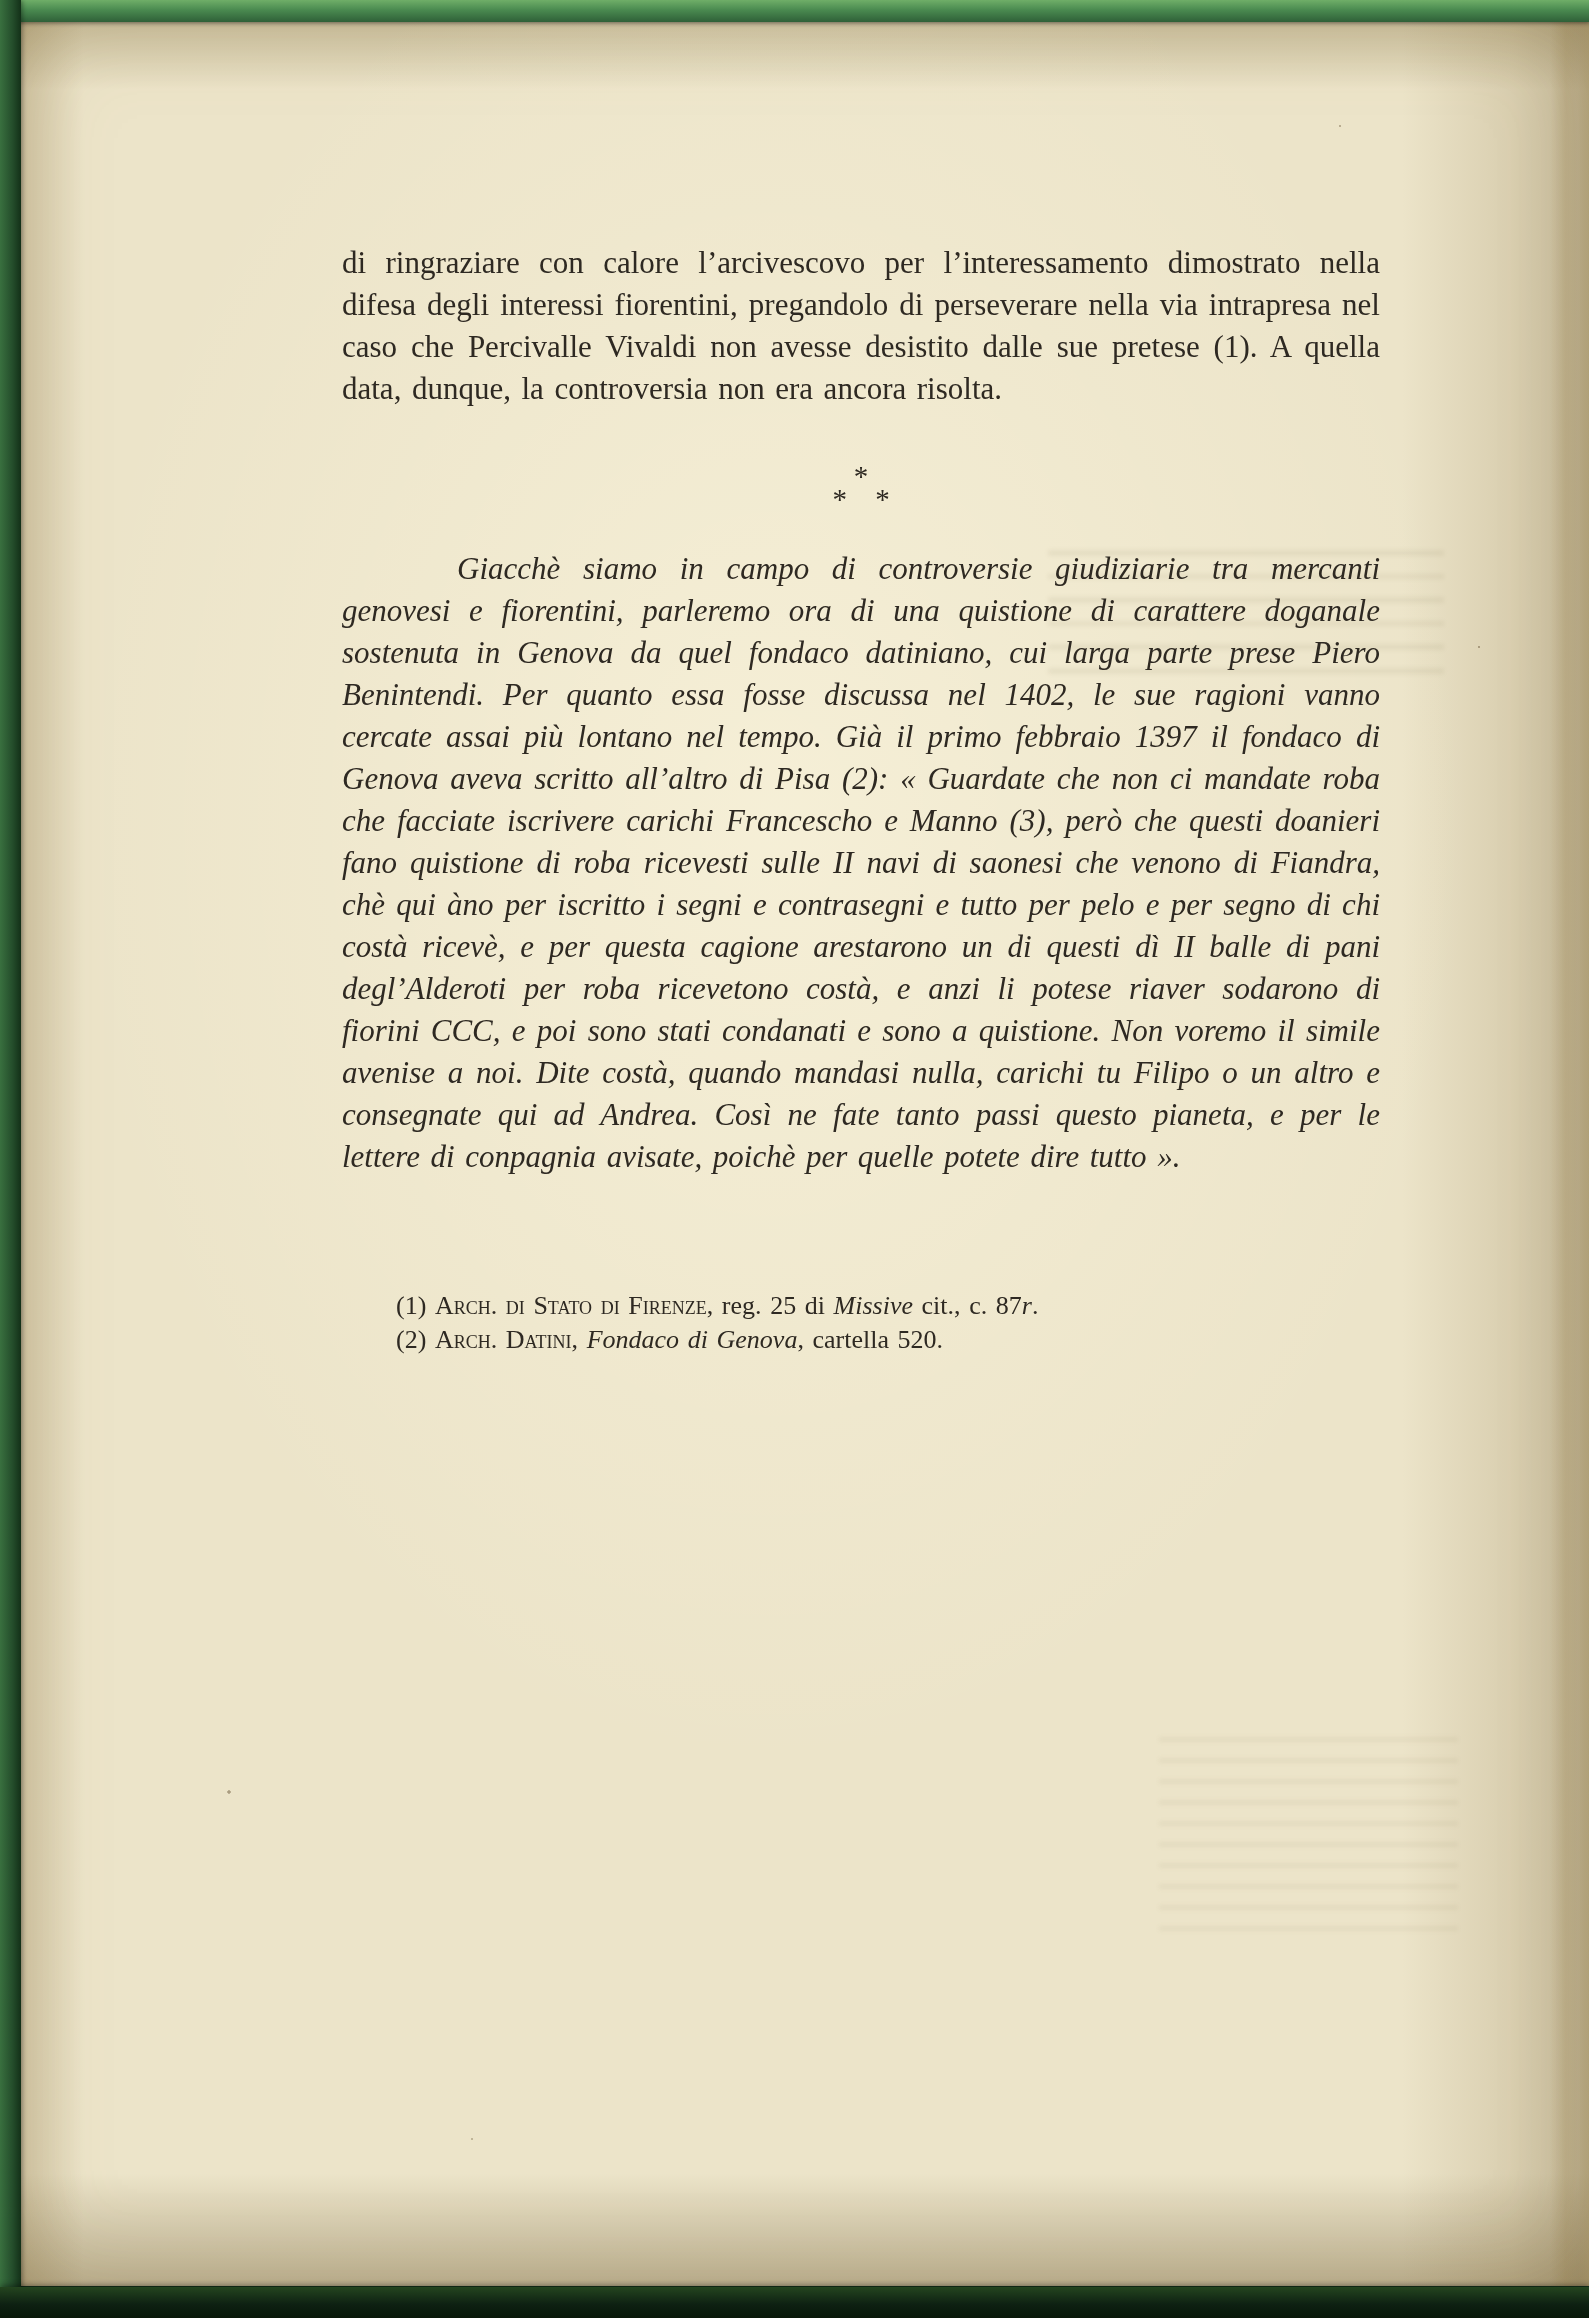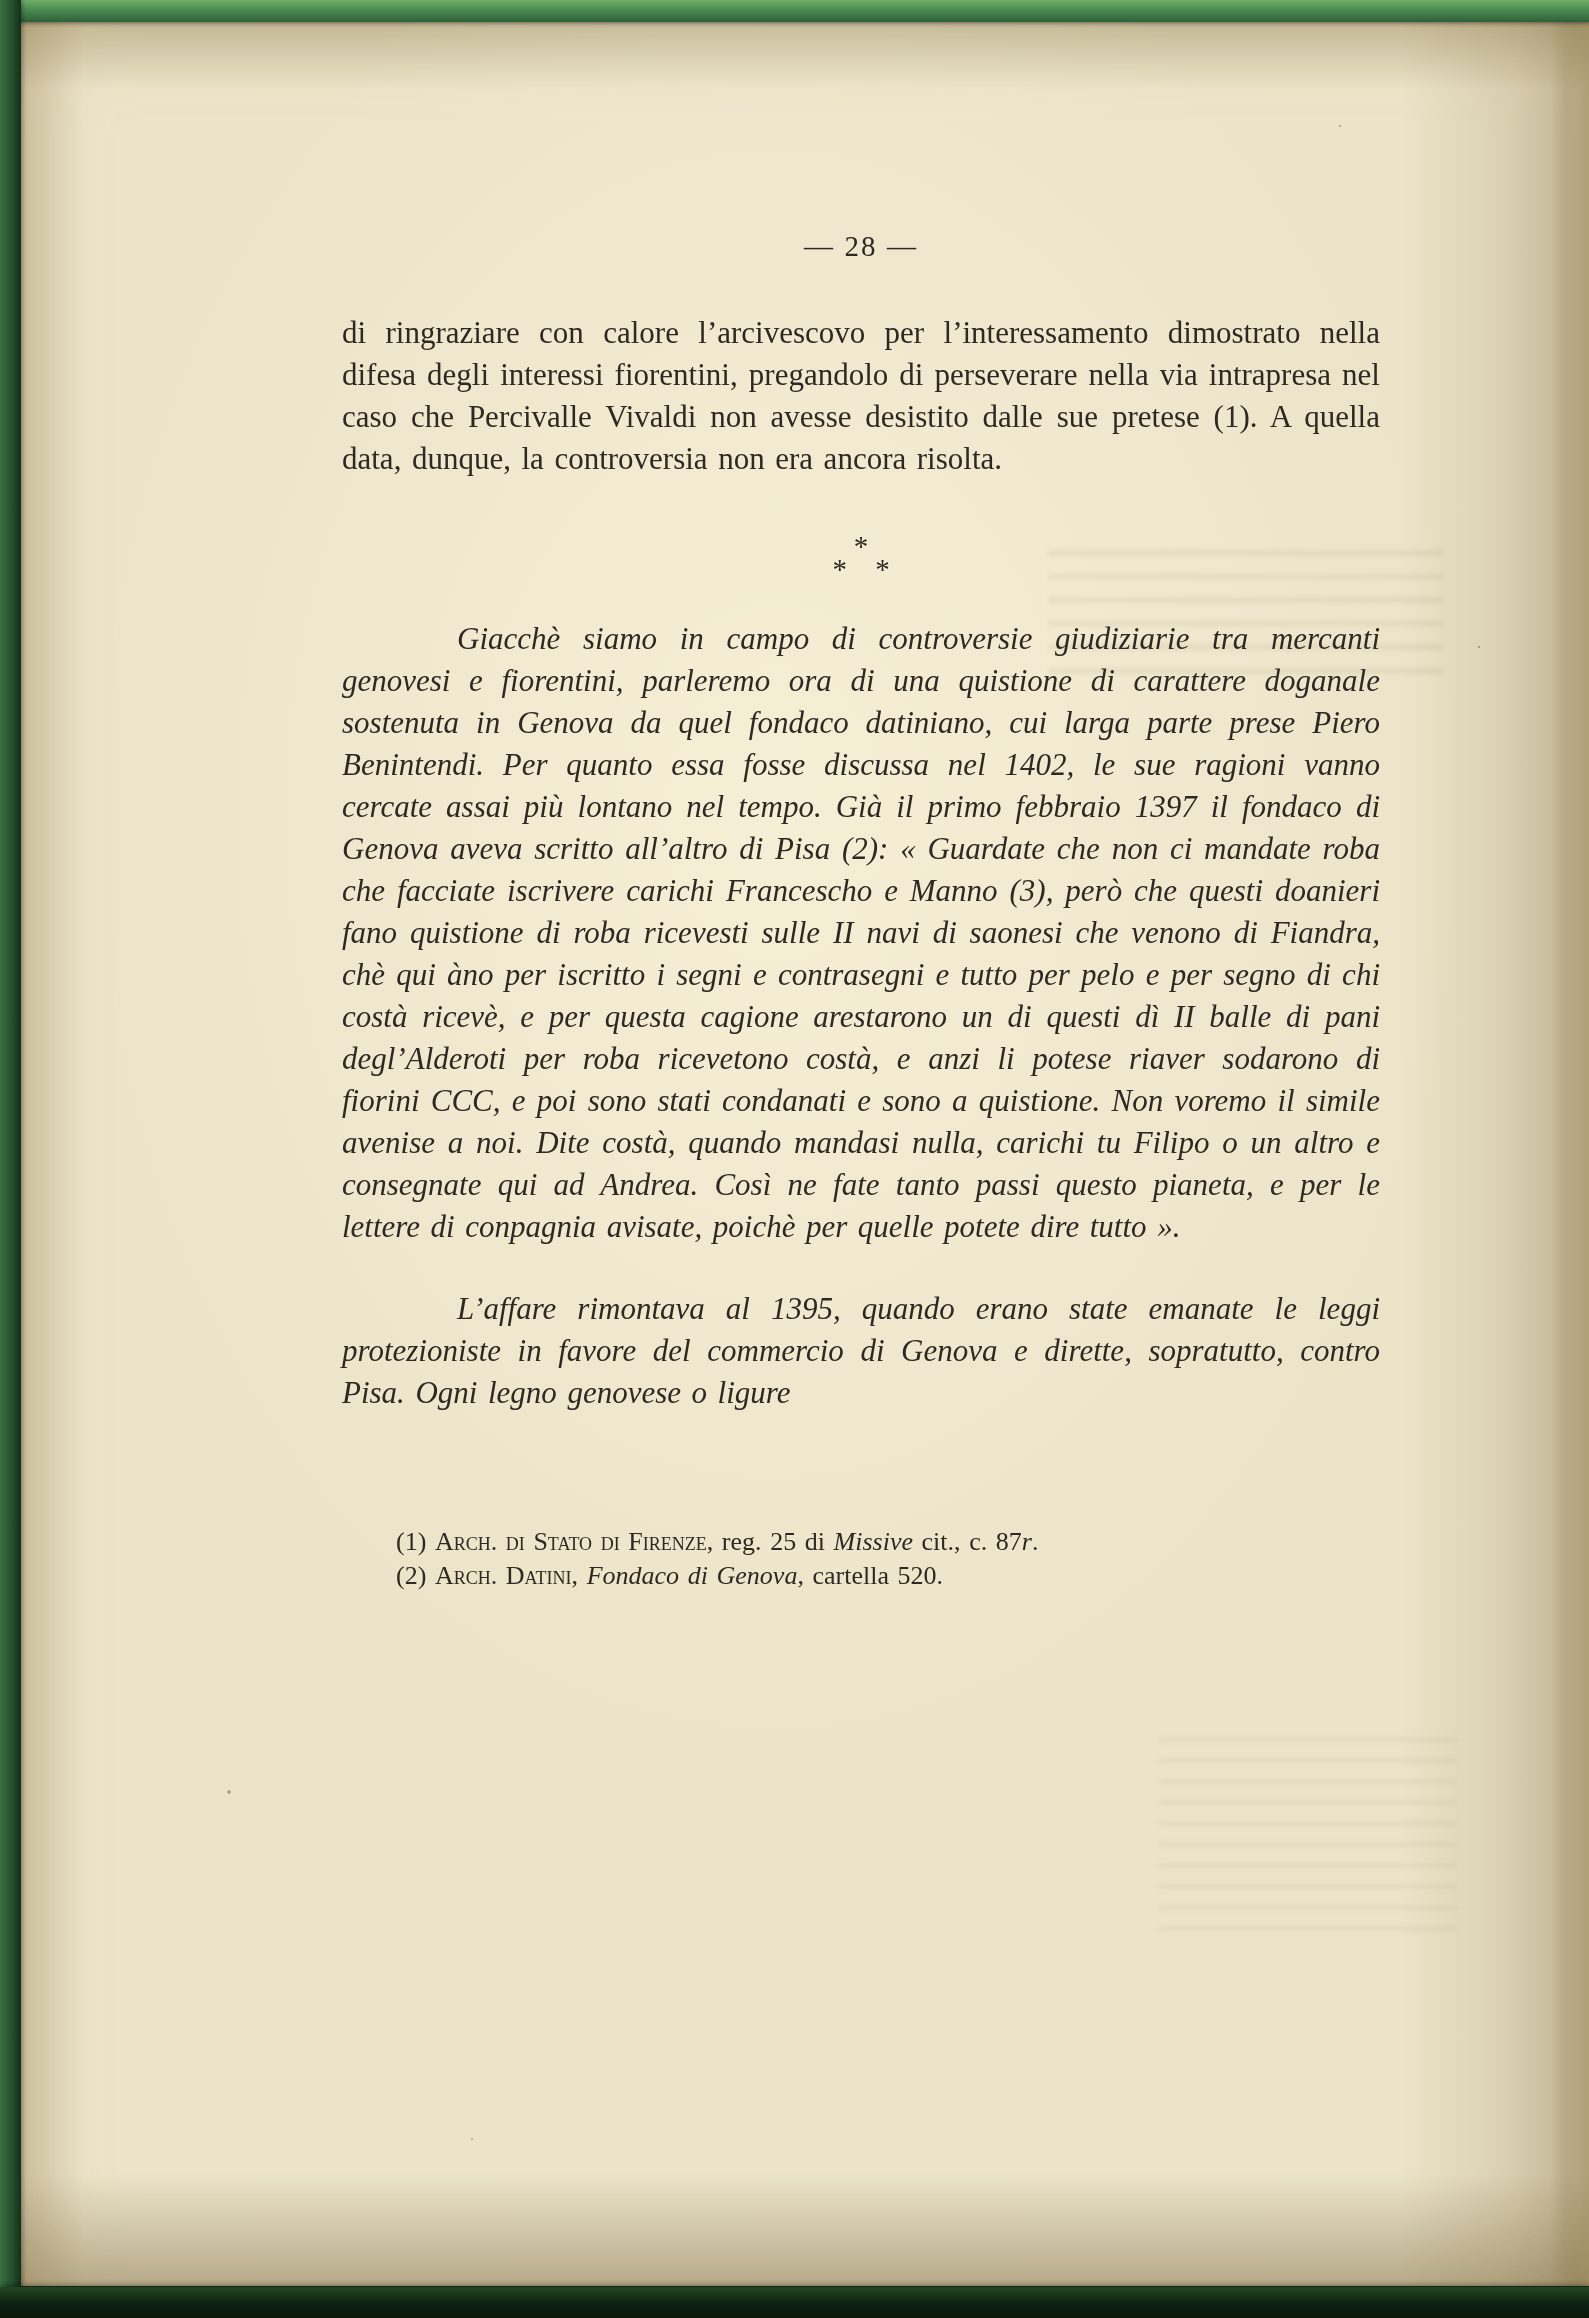--- a/index.html
+++ b/index.html
@@ -113,32 +113,30 @@
   <div class="top-band"></div>
   <div class="left-band"></div>
   <div class="bottom-band"></div>
 
   <div class="page">
     <div class="specks"></div>
     <div class="bleed bleed-1"></div>
     <div class="bleed bleed-2"></div>
 
     <div class="content">
-      <div class="page-number">— 28 —</div>
 
       <p class="para">di ringraziare con calore l’arcivescovo per l’interessamento dimostrato nella difesa degli interessi fiorentini, pregandolo di perseverare nella via intrapresa nel caso che Percivalle Vivaldi non avesse desistito dalle sue pretese (1). A quella data, dunque, la controversia non era ancora risolta.</p>
 
       <div class="asterism">
         <div class="ast-top">*</div>
         <div class="ast-bottom">* *</div>
       </div>
 
       <p class="para indent">Giacchè siamo in campo di controversie giudiziarie tra mercanti genovesi e fiorentini, parleremo ora di una quistione di carattere doganale sostenuta in Genova da quel fondaco datiniano, cui larga parte prese Piero Benintendi. Per quanto essa fosse discussa nel 1402, le sue ragioni vanno cercate assai più lontano nel tempo. Già il primo febbraio 1397 il fondaco di Genova aveva scritto all’altro di Pisa (2): « Guardate che non ci mandate roba che facciate iscrivere carichi Francescho e Manno (3), però che questi doanieri fano quistione di roba ricevesti sulle II navi di saonesi che venono di Fiandra, chè qui àno per iscritto i segni e contrasegni e tutto per pelo e per segno di chi costà ricevè, e per questa cagione arestarono un di questi dì II balle di pani degl’Alderoti per roba ricevetono costà, e anzi li potese riaver sodarono di fiorini CCC, e poi sono stati condanati e sono a quistione. Non voremo il simile avenise a noi. Dite costà, quando mandasi nulla, carichi tu Filipo o un altro e consegnate qui ad Andrea. Così ne fate tanto passi questo pianeta, e per le lettere di conpagnia avisate, poichè per quelle potete dire tutto ».</p>
 
-      <p class="para indent space-before">L’affare rimontava al 1395, quando erano state emanate le leggi protezioniste in favore del commercio di Genova e dirette, sopratutto, contro Pisa. Ogni legno genovese o ligure</p>
 
       <div class="footnotes">
         <p class="fn"><span>(1) </span><span class="sc">Arch. di Stato di Firenze</span><span>, reg. 25 di </span><span class="it">Missive</span><span> cit., c. 87</span><span class="it">r</span><span>.</span></p>
 
         <p class="fn"><span>(2) </span><span class="sc">Arch. Datini</span><span>, </span><span class="it">Fondaco di Genova</span><span>, cartella 520.</span></p>
 
       </div>
     </div>
   </div>
 </div>

